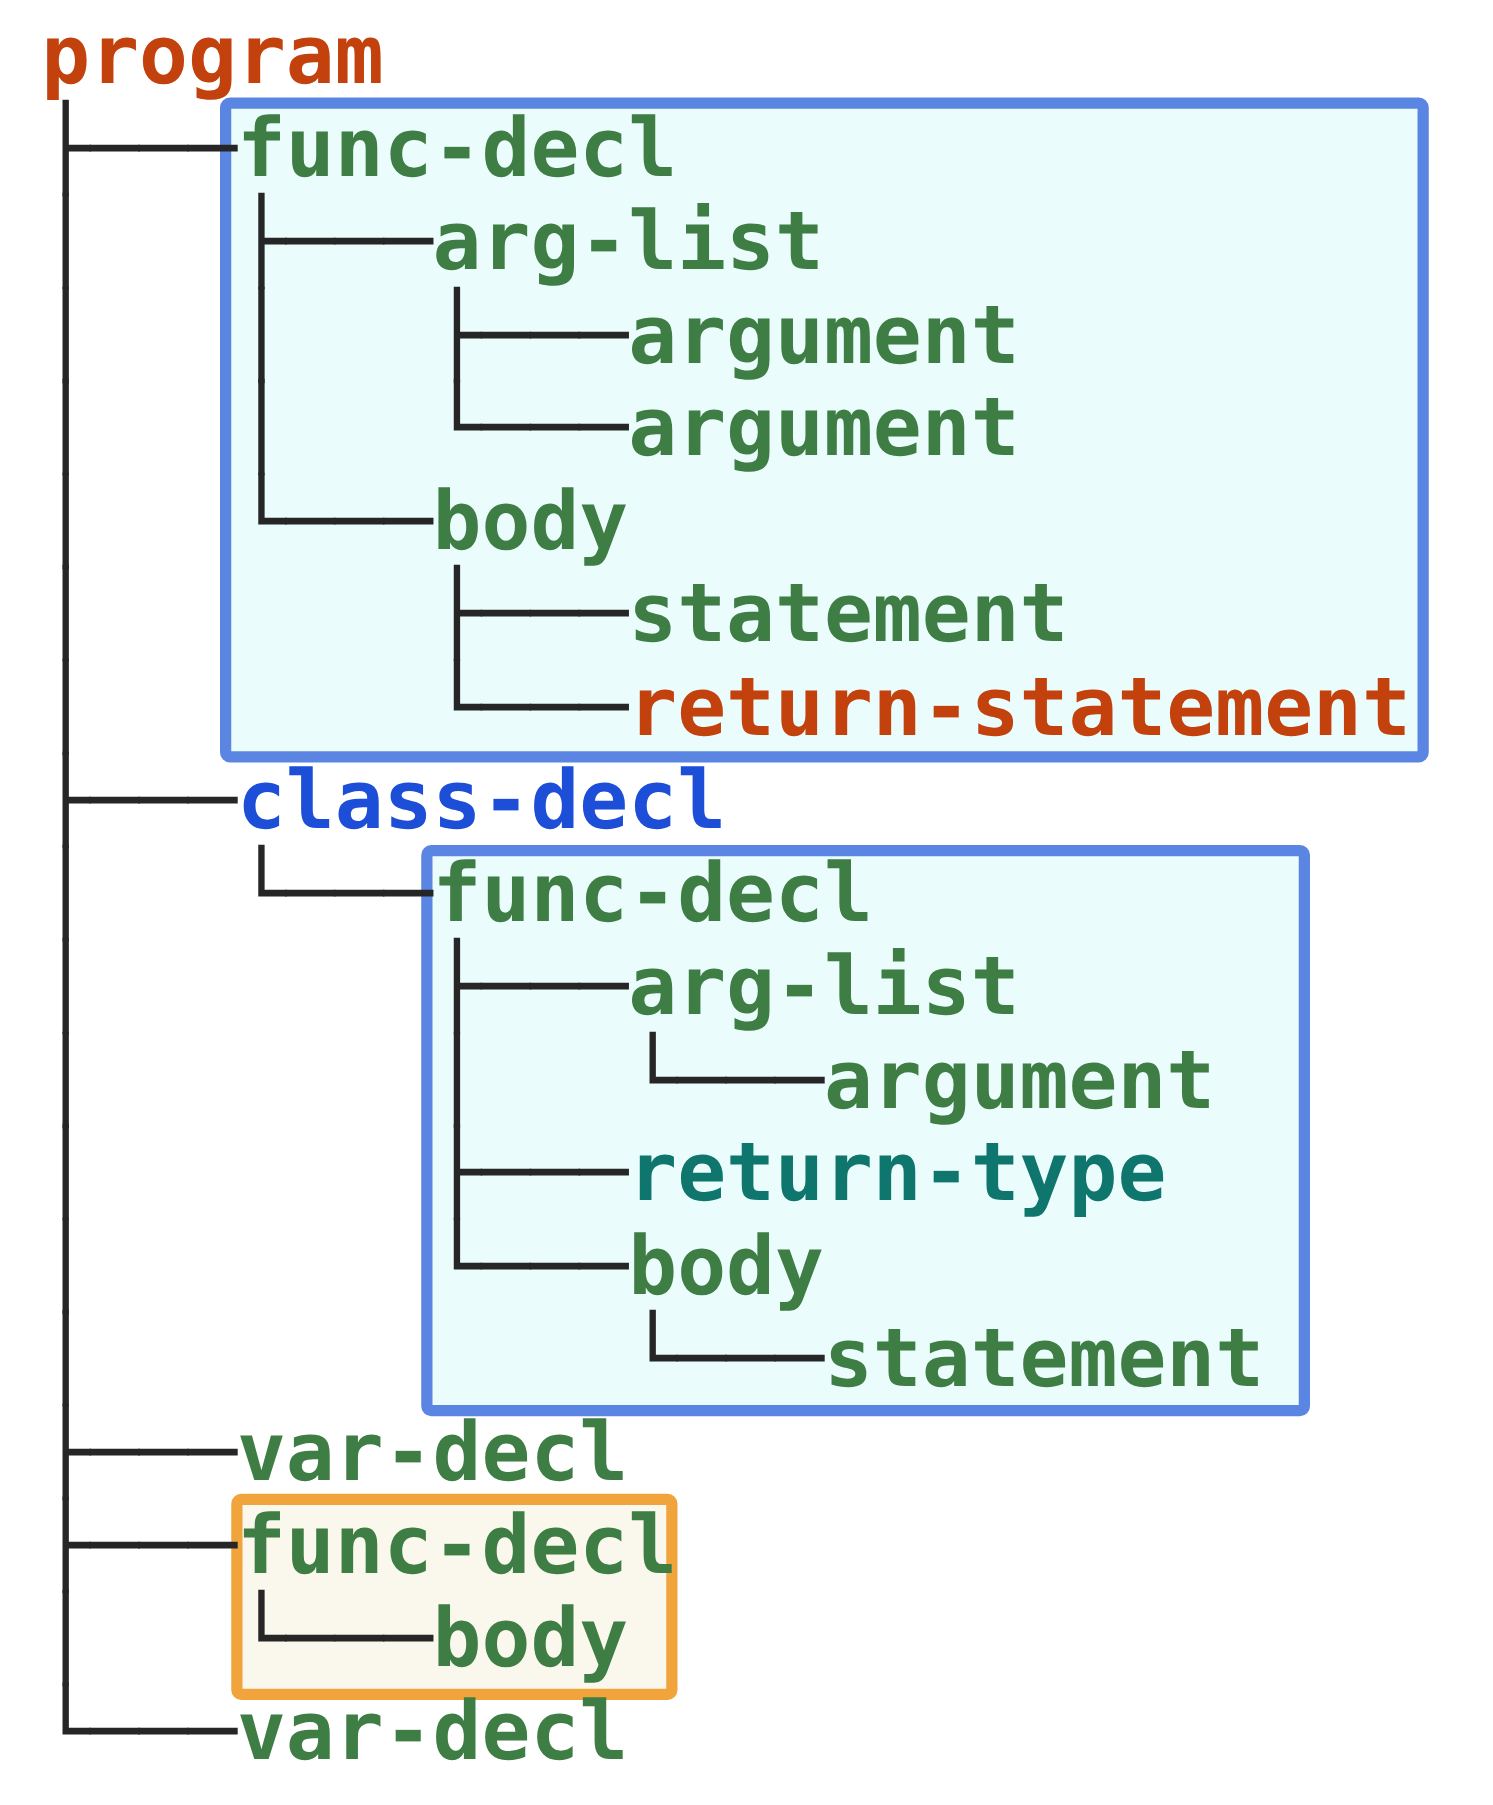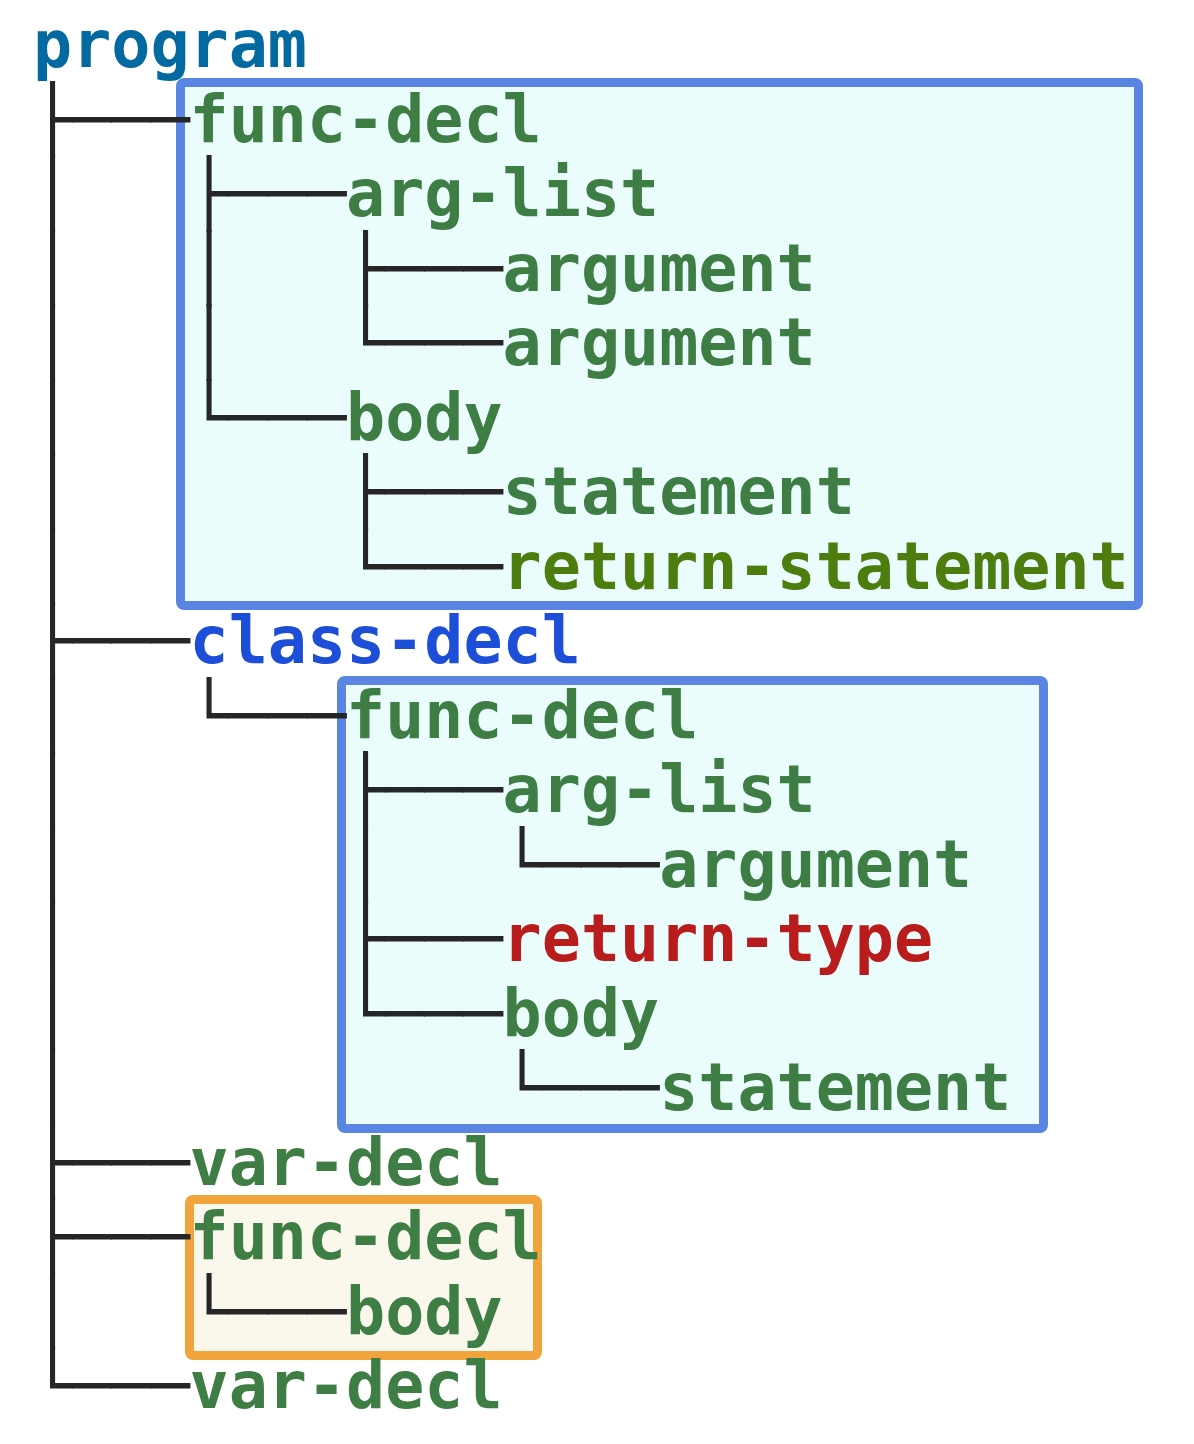--- a/index.html
+++ b/index.html
@@ -40,33 +40,33 @@
   #tree .pf {  }
   #tree .lb {  }
 </style>
 </head>
 <body>
 
 <div id="stage" style="background: rgb(255, 255, 255);">
   <div id="box-blue-1" class="hbox" style="border-color: rgb(90, 133, 226); background: rgb(235, 252, 253);"></div>
   <div id="box-blue-2" class="hbox" style="border-color: rgb(90, 133, 226); background: rgb(235, 252, 253);"></div>
   <div id="box-orange" class="hbox" style="border-color: rgb(242, 164, 60); background: rgb(250, 248, 236);"></div>
-  <pre id="tree"><span class="pf" style="color: rgb(38, 38, 38);"></span><span class="lb" style="color: #0369a1; margin-top: 48px;">program</span>
+  <pre id="tree"><span class="pf" style="color: rgb(38, 38, 38);"></span><span class="lb" style="color: #c2410c; margin-top: 48px;">program</span>
 <span class="pf" style="color: rgb(38, 38, 38);">├───</span><span class="lb" style="color: rgb(62, 125, 68);">func-decl</span>
 <span class="pf" style="color: rgb(38, 38, 38);">│   ├───</span><span class="lb" style="color: rgb(62, 125, 68);">arg-list</span>
 <span class="pf" style="color: rgb(38, 38, 38);">│   │   ├───</span><span class="lb" style="color: rgb(62, 125, 68);">argument</span>
 <span class="pf" style="color: rgb(38, 38, 38);">│   │   └───</span><span class="lb" style="color: rgb(62, 125, 68);">argument</span>
 <span class="pf" style="color: rgb(38, 38, 38);">│   └───</span><span class="lb" style="color: rgb(62, 125, 68);">body</span>
 <span class="pf" style="color: rgb(38, 38, 38);">│       ├───</span><span class="lb" style="color: rgb(62, 125, 68);">statement</span>
-<span class="pf" style="color: rgb(38, 38, 38);">│       └───</span><span class="lb" style="color: #4d7c0f;">return-statement</span>
+<span class="pf" style="color: rgb(38, 38, 38);">│       └───</span><span class="lb" style="color: #c2410c;">return-statement</span>
 <span class="pf" style="color: rgb(38, 38, 38);">├───</span><span class="lb" style="color: #1d4ed8;">class-decl</span>
 <span class="pf" style="color: rgb(38, 38, 38);">│   └───</span><span class="lb" style="color: rgb(62, 125, 68);">func-decl</span>
 <span class="pf" style="color: rgb(38, 38, 38);">│       ├───</span><span class="lb" style="color: rgb(62, 125, 68);">arg-list</span>
 <span class="pf" style="color: rgb(38, 38, 38);">│       │   └───</span><span class="lb" style="color: rgb(62, 125, 68);">argument</span>
-<span class="pf" style="color: rgb(38, 38, 38);">│       ├───</span><span class="lb" style="color: #b91c1c; margin-top: 16px;">return-type</span>
+<span class="pf" style="color: rgb(38, 38, 38);">│       ├───</span><span class="lb" style="color: #0f766e; margin-top: 16px;">return-type</span>
 <span class="pf" style="color: rgb(38, 38, 38);">│       └───</span><span class="lb" style="color: rgb(62, 125, 68);">body</span>
 <span class="pf" style="color: rgb(38, 38, 38);">│           └───</span><span class="lb" style="color: rgb(62, 125, 68);">statement</span>
 <span class="pf" style="color: rgb(38, 38, 38);">├───</span><span class="lb" style="color: rgb(62, 125, 68);">var-decl</span>
 <span class="pf" style="color: rgb(38, 38, 38);">├───</span><span class="lb" style="color: rgb(62, 125, 68);">func-decl</span>
 <span class="pf" style="color: rgb(38, 38, 38);">│   └───</span><span class="lb" style="color: rgb(62, 125, 68);">body</span>
 <span class="pf" style="color: rgb(38, 38, 38);">└───</span><span class="lb" style="color: rgb(62, 125, 68);">var-decl</span>
 </pre>
 </div>
 
 </body></html>

